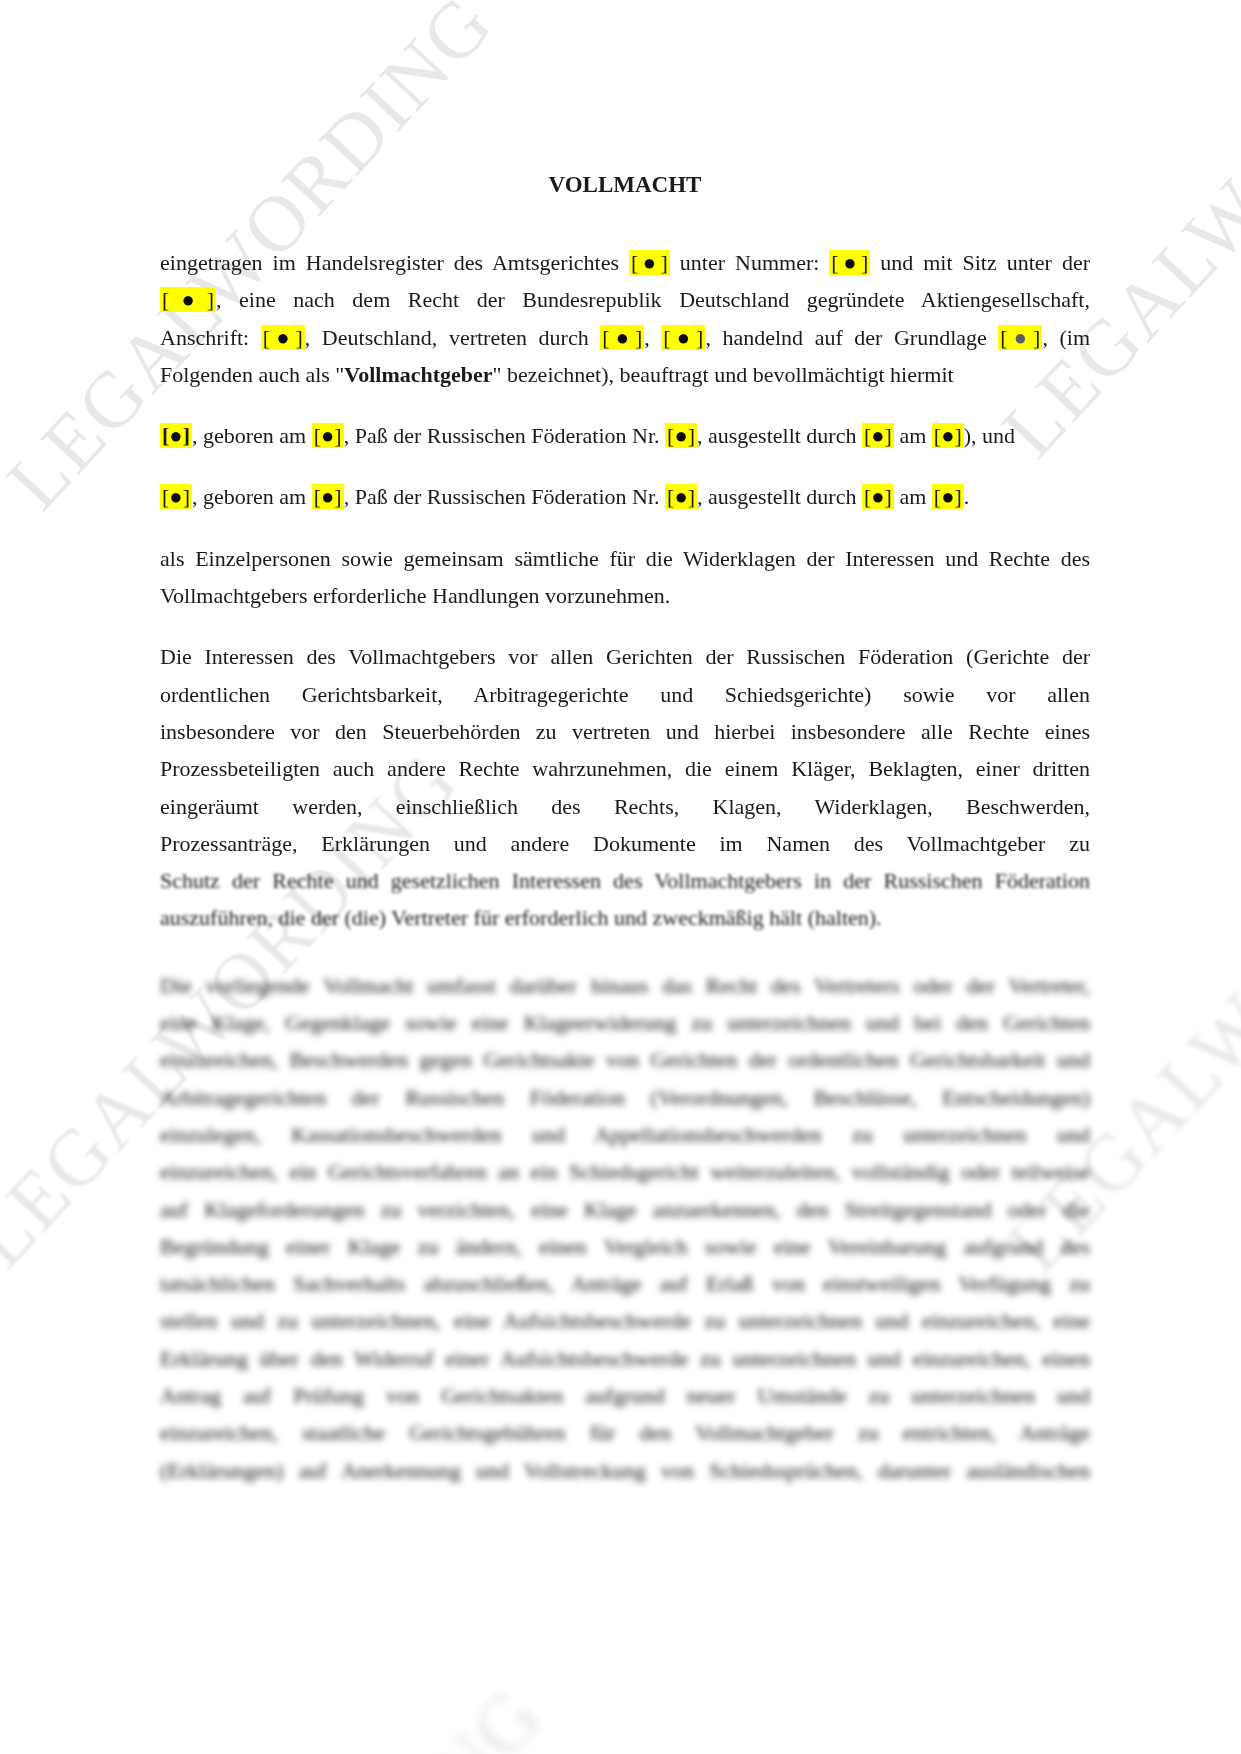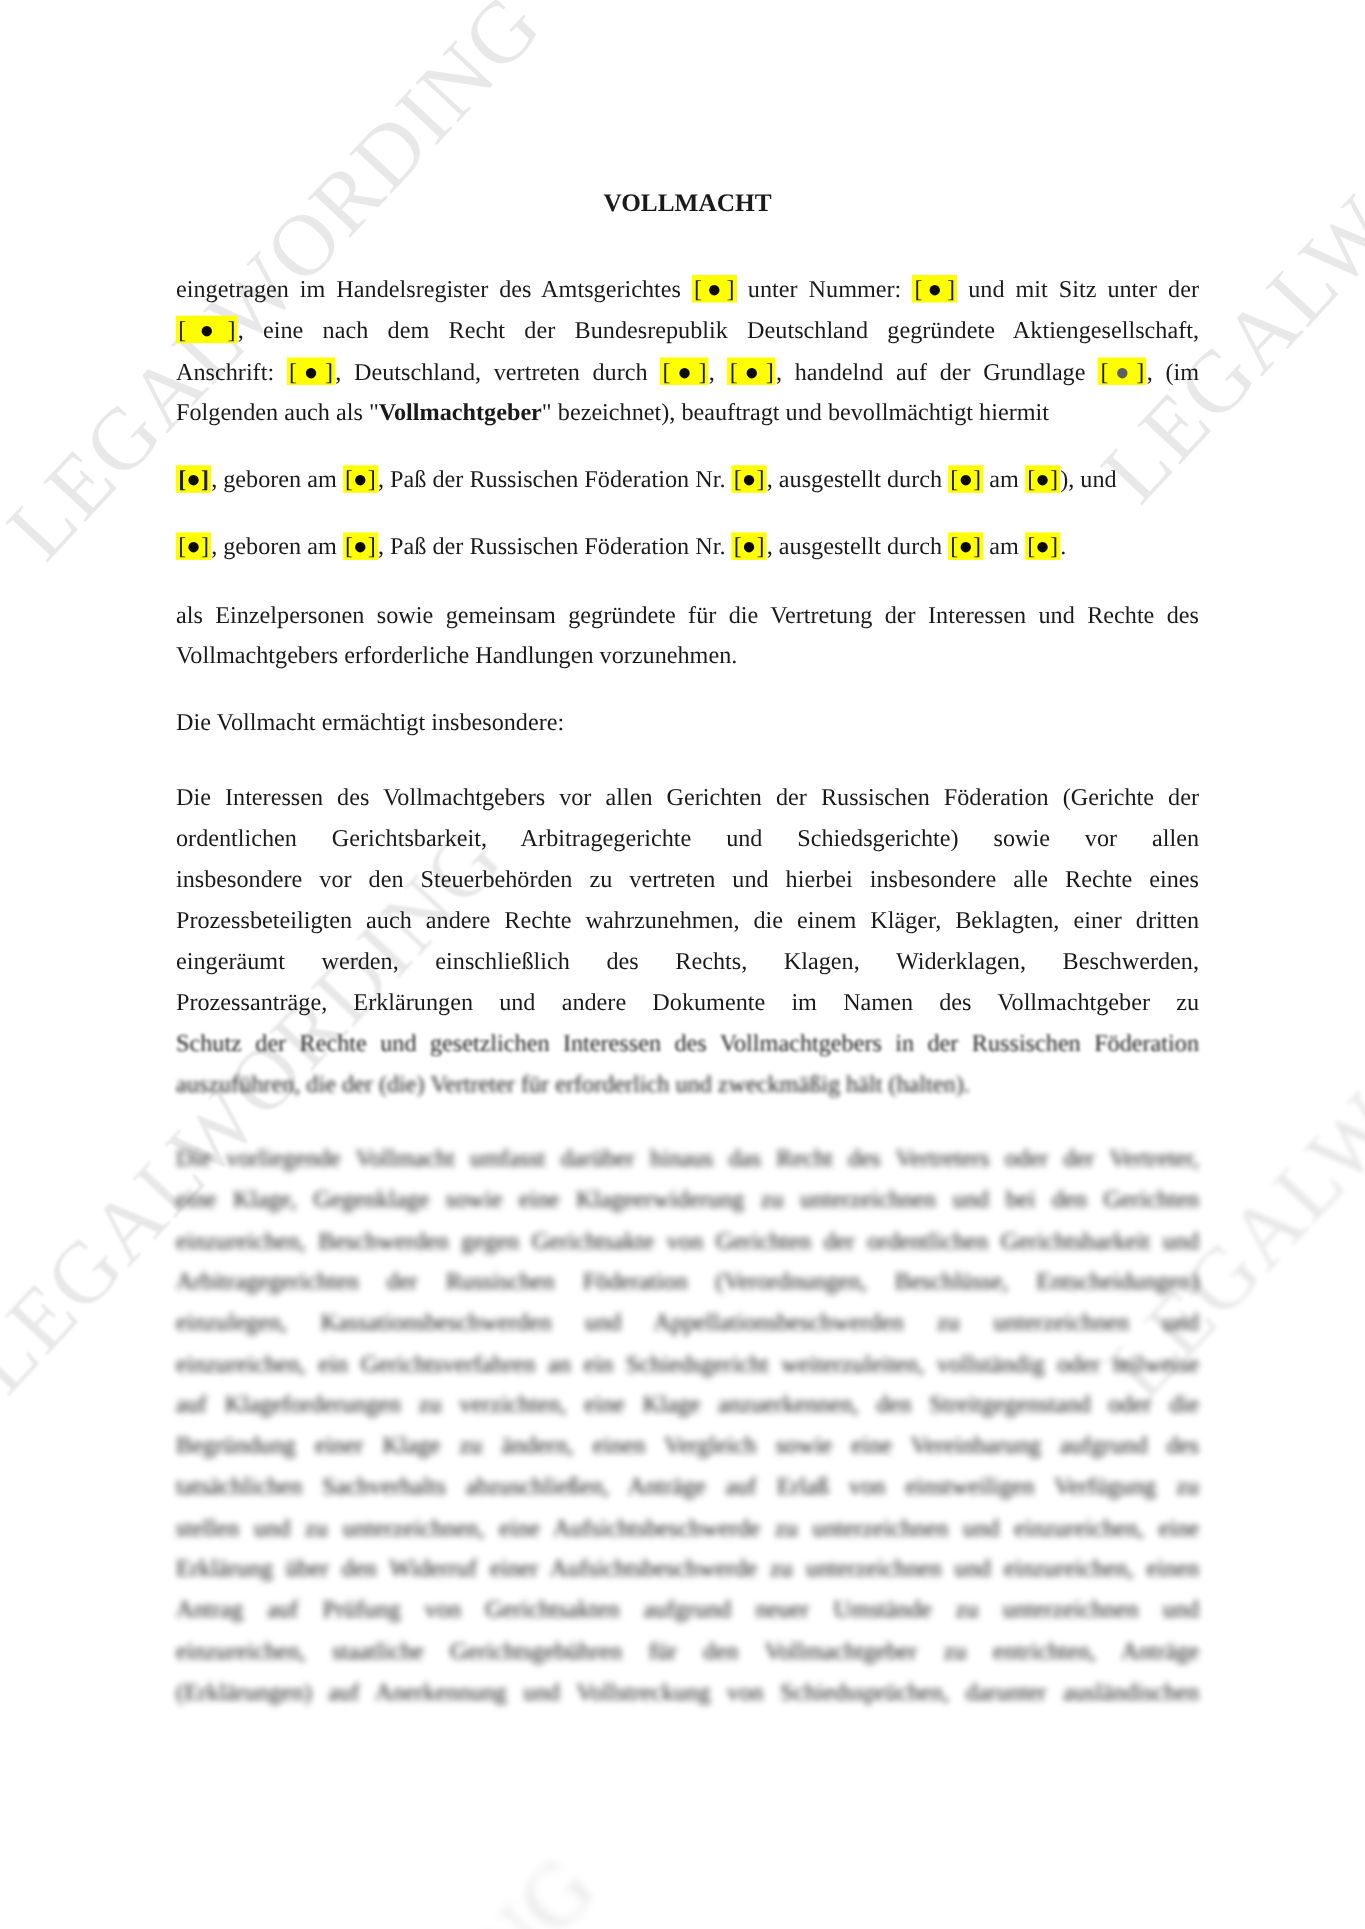--- a/index.html
+++ b/index.html
@@ -76,25 +76,22 @@
           <div class="line">Anschrift: <span class="ph">[<span class="dot">●</span>]</span>, Deutschland, vertreten durch <span class="ph">[<span class="dot">●</span>]</span>, <span class="ph">[<span class="dot">●</span>]</span>, handelnd auf der Grundlage <span class="ph">[<span class="dot gray">●</span>]</span>, (im</div>
           <div class="line last">Folgenden auch als "<b>Vollmachtgeber</b>" bezeichnet), beauftragt und bevollmächtigt hiermit</div>
         </div>
         <div class="para">
           <div class="line single"><b><span class="ph">[<span class="dot">●</span>]</span></b>, geboren am <span class="ph">[<span class="dot">●</span>]</span>, Paß der Russischen Föderation  Nr. <span class="ph">[<span class="dot">●</span>]</span>, ausgestellt durch <span class="ph">[<span class="dot">●</span>]</span> am <span class="ph">[<span class="dot">●</span>]</span>), und</div>
         </div>
         <div class="para">
           <div class="line single"><span class="ph">[<span class="dot">●</span>]</span>, geboren am <span class="ph">[<span class="dot">●</span>]</span>, Paß der Russischen Föderation  Nr. <span class="ph">[<span class="dot">●</span>]</span>, ausgestellt durch <span class="ph">[<span class="dot">●</span>]</span> am <span class="ph">[<span class="dot">●</span>]</span>.</div>
         </div>
         <div class="para">
-          <div class="line">als Einzelpersonen sowie gemeinsam gegründete für die Vertretung der Interessen und Rechte des</div>
+          <div class="line">als Einzelpersonen sowie gemeinsam sämtliche für die Widerklagen der Interessen und Rechte des</div>
           <div class="line last">Vollmachtgebers erforderliche Handlungen vorzunehmen.</div>
-        </div>
-        <div class="para gap-lg">
-          <div class="line single">Die Vollmacht ermächtigt insbesondere:</div>
         </div>
         <div class="para gap-lg">
           <div class="line">Die Interessen des Vollmachtgebers vor allen Gerichten der Russischen Föderation (Gerichte der</div>
           <div class="line">ordentlichen Gerichtsbarkeit, Arbitragegerichte und Schiedsgerichte) sowie vor allen</div>
           <div class="line">insbesondere vor den Steuerbehörden zu vertreten und hierbei insbesondere alle Rechte eines</div>
           <div class="line">Prozessbeteiligten auch andere Rechte wahrzunehmen, die einem Kläger, Beklagten, einer dritten</div>
           <div class="line">eingeräumt werden, einschließlich des Rechts, Klagen, Widerklagen, Beschwerden,</div>
           <div class="line" style="filter: blur(0.7px);">Prozessanträge, Erklärungen und andere Dokumente im Namen des Vollmachtgeber zu</div>
           <div class="line" style="filter: blur(1.35px);">Schutz der Rechte und gesetzlichen Interessen des Vollmachtgebers in der Russischen Föderation</div>
           <div class="line last" style="filter: blur(1.85px);">auszuführen, die der (die) Vertreter für erforderlich und zweckmäßig hält (halten).</div>

